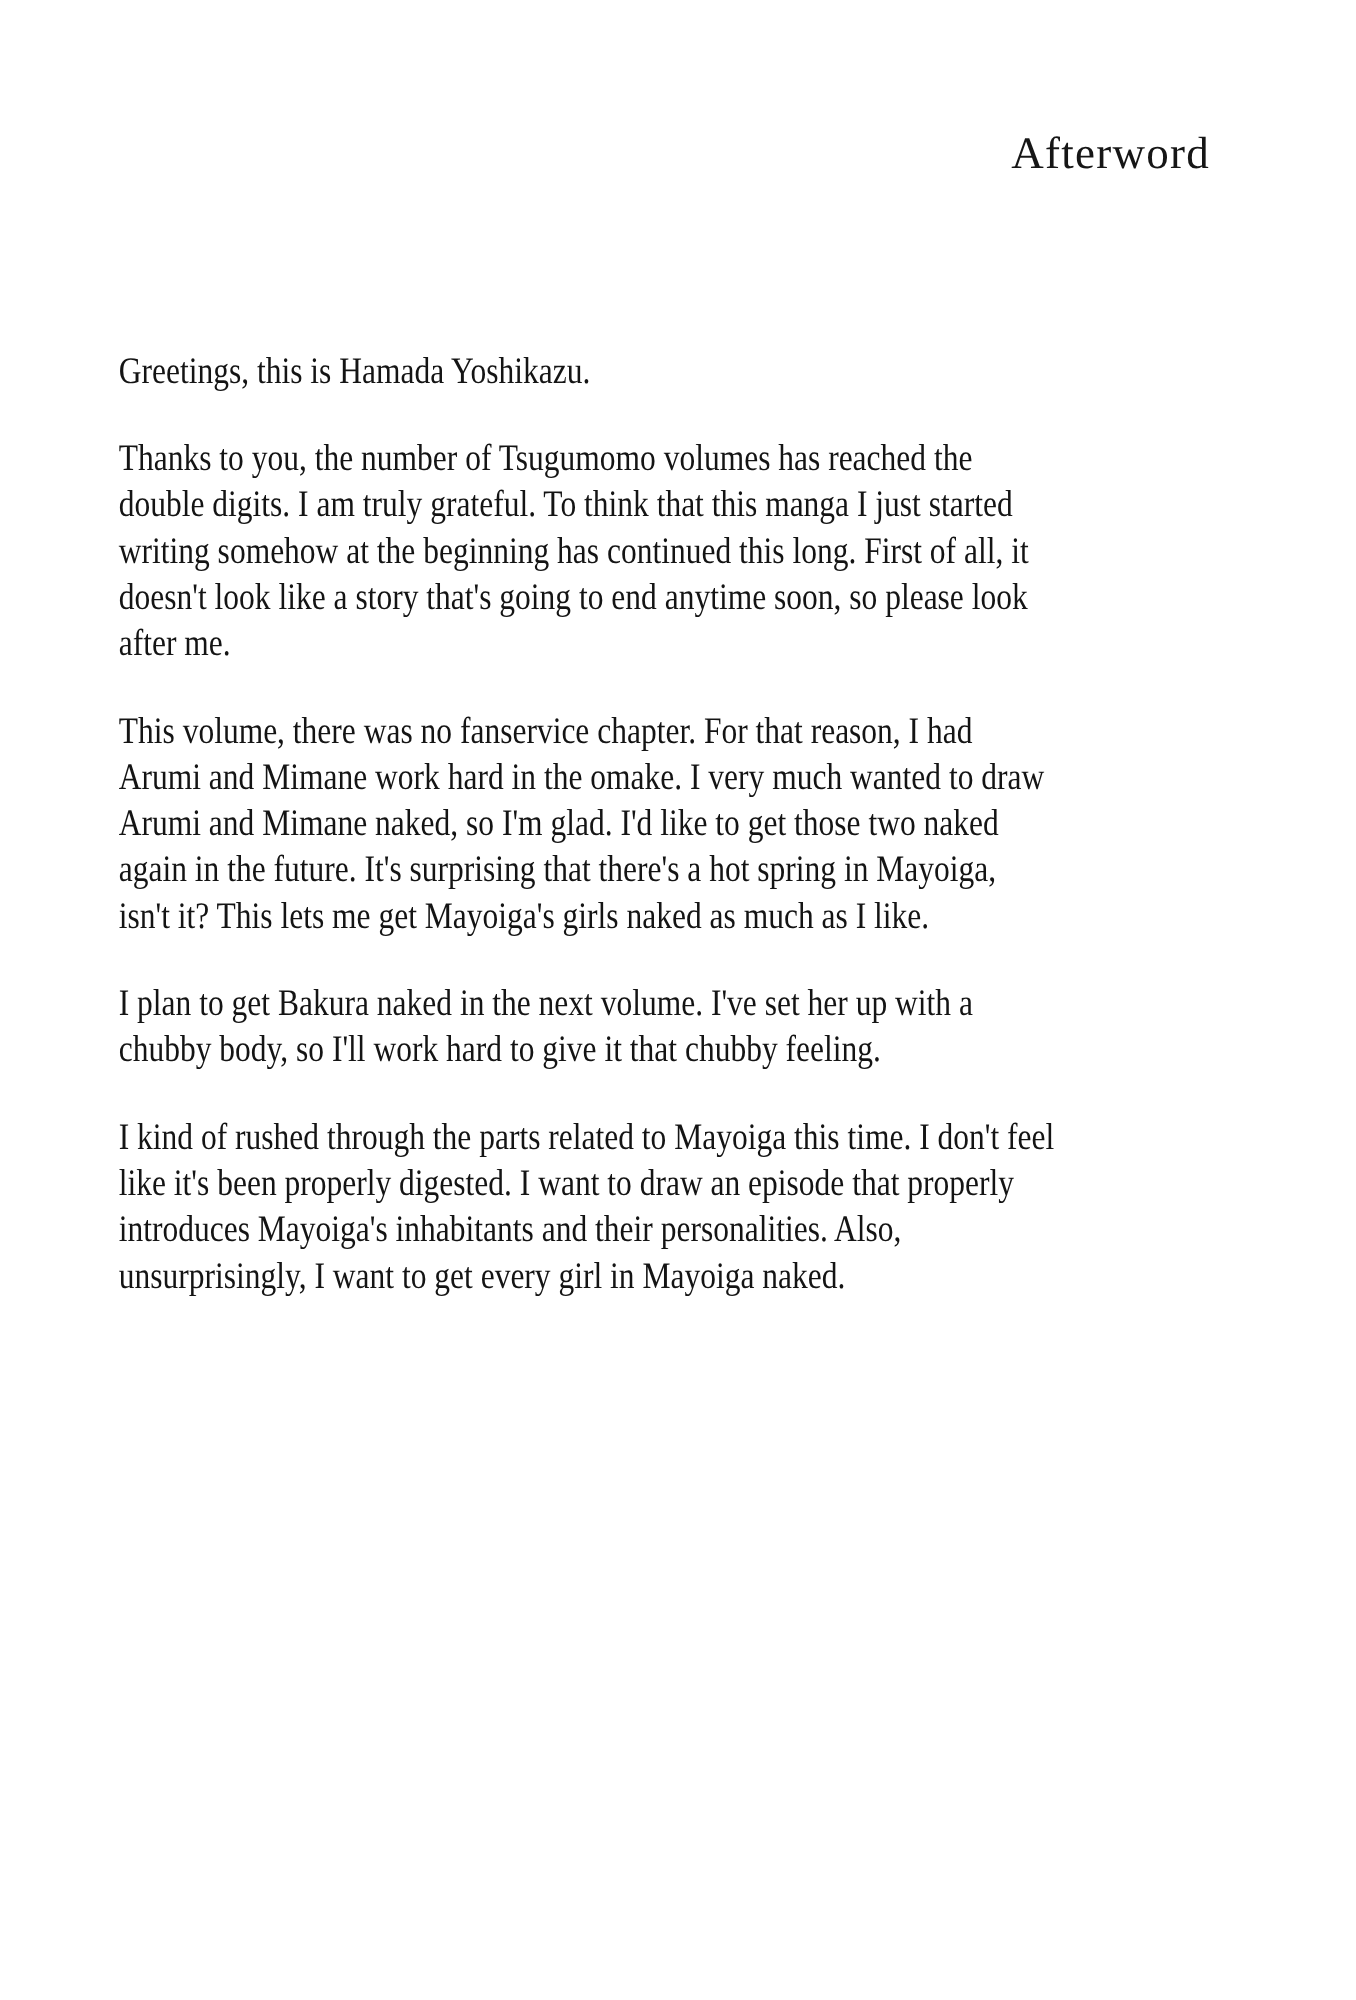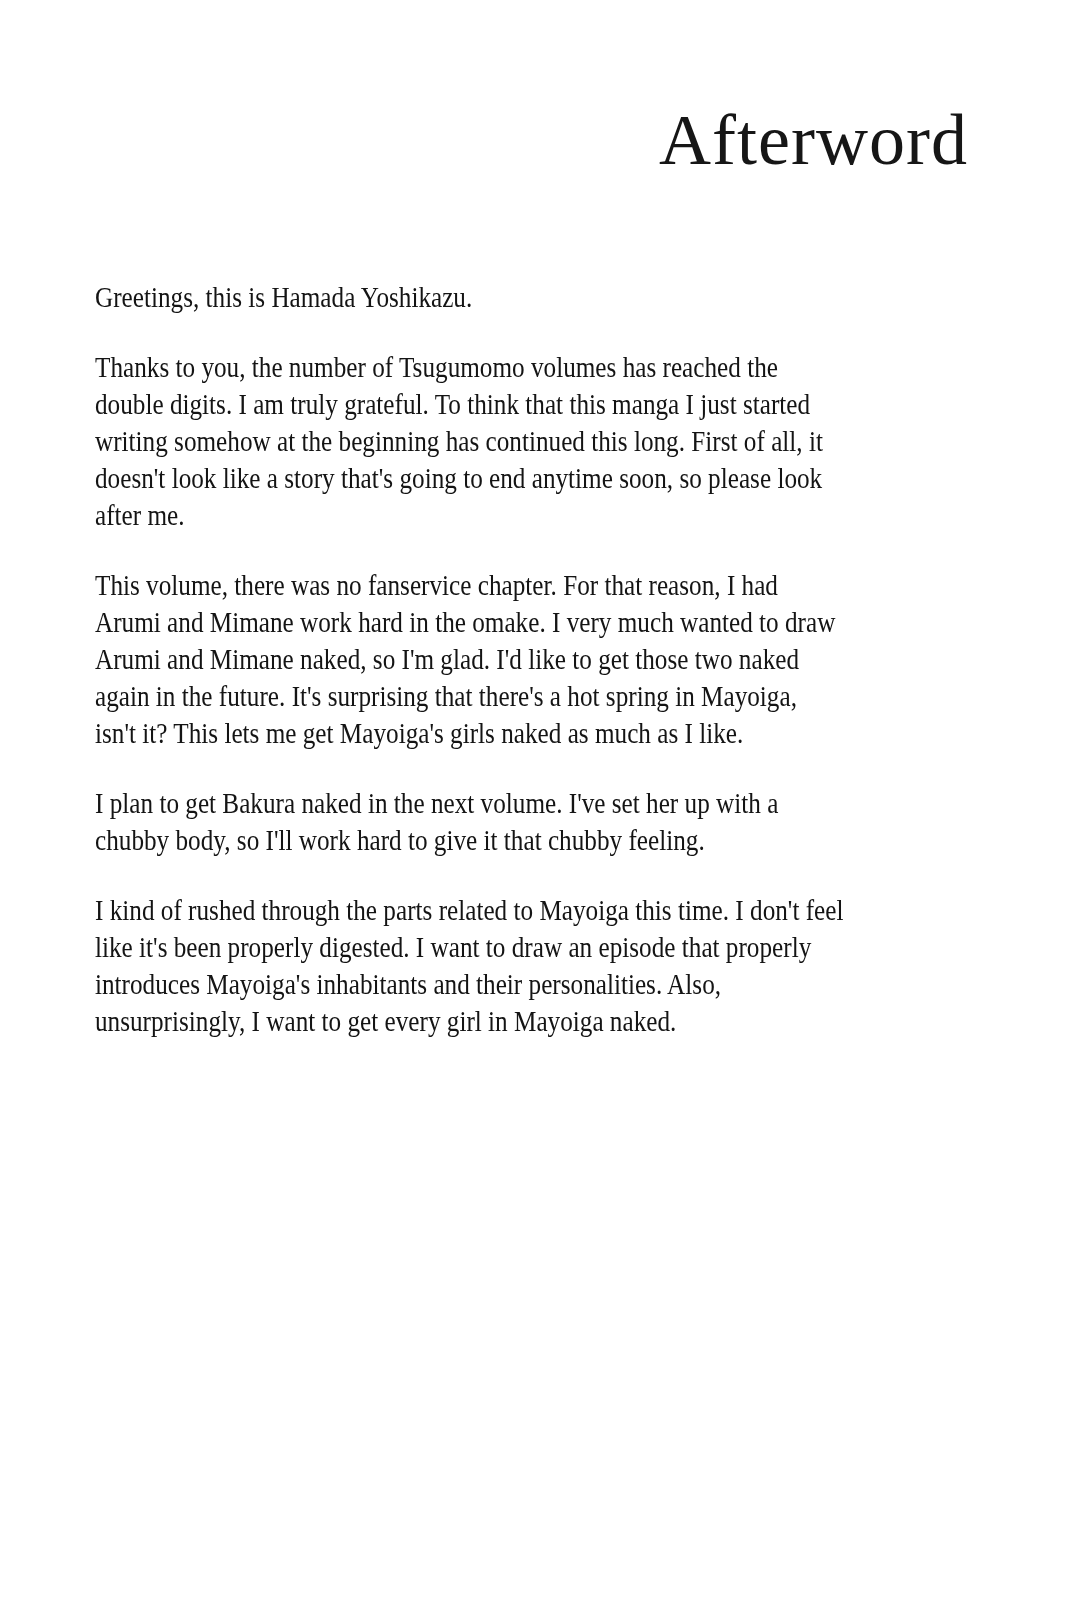--- a/index.html
+++ b/index.html
@@ -21,21 +21,21 @@
   .hill-line { stroke: var(--wave-line, #b2b2b2); stroke-width: 9; fill: none; stroke-linecap: round; }
   .hill-arc  { stroke: var(--wave-line, #b2b2b2); stroke-width: 8; fill: none; stroke-linecap: round; }
   #header-band { fill: var(--band, #a6a6a6); }
   .petal-gray  { fill: var(--petal-gray, #a0a0a0); }
   .petal-white { fill: var(--petal-white, #ffffff); }
   #page-title {
     position: absolute;
     top: 104px;
     right: 117px;
     font-family: "Liberation Serif", serif;
-    font-size: 72px;
+    font-size: 36px;
     line-height: 1;
     letter-spacing: 1px;
     color: #161616;
   }
   #text-col {
     position: absolute;
     left: 95px;
     top: 278px;
     width: 1200px;
     transform: scaleX(0.84);

